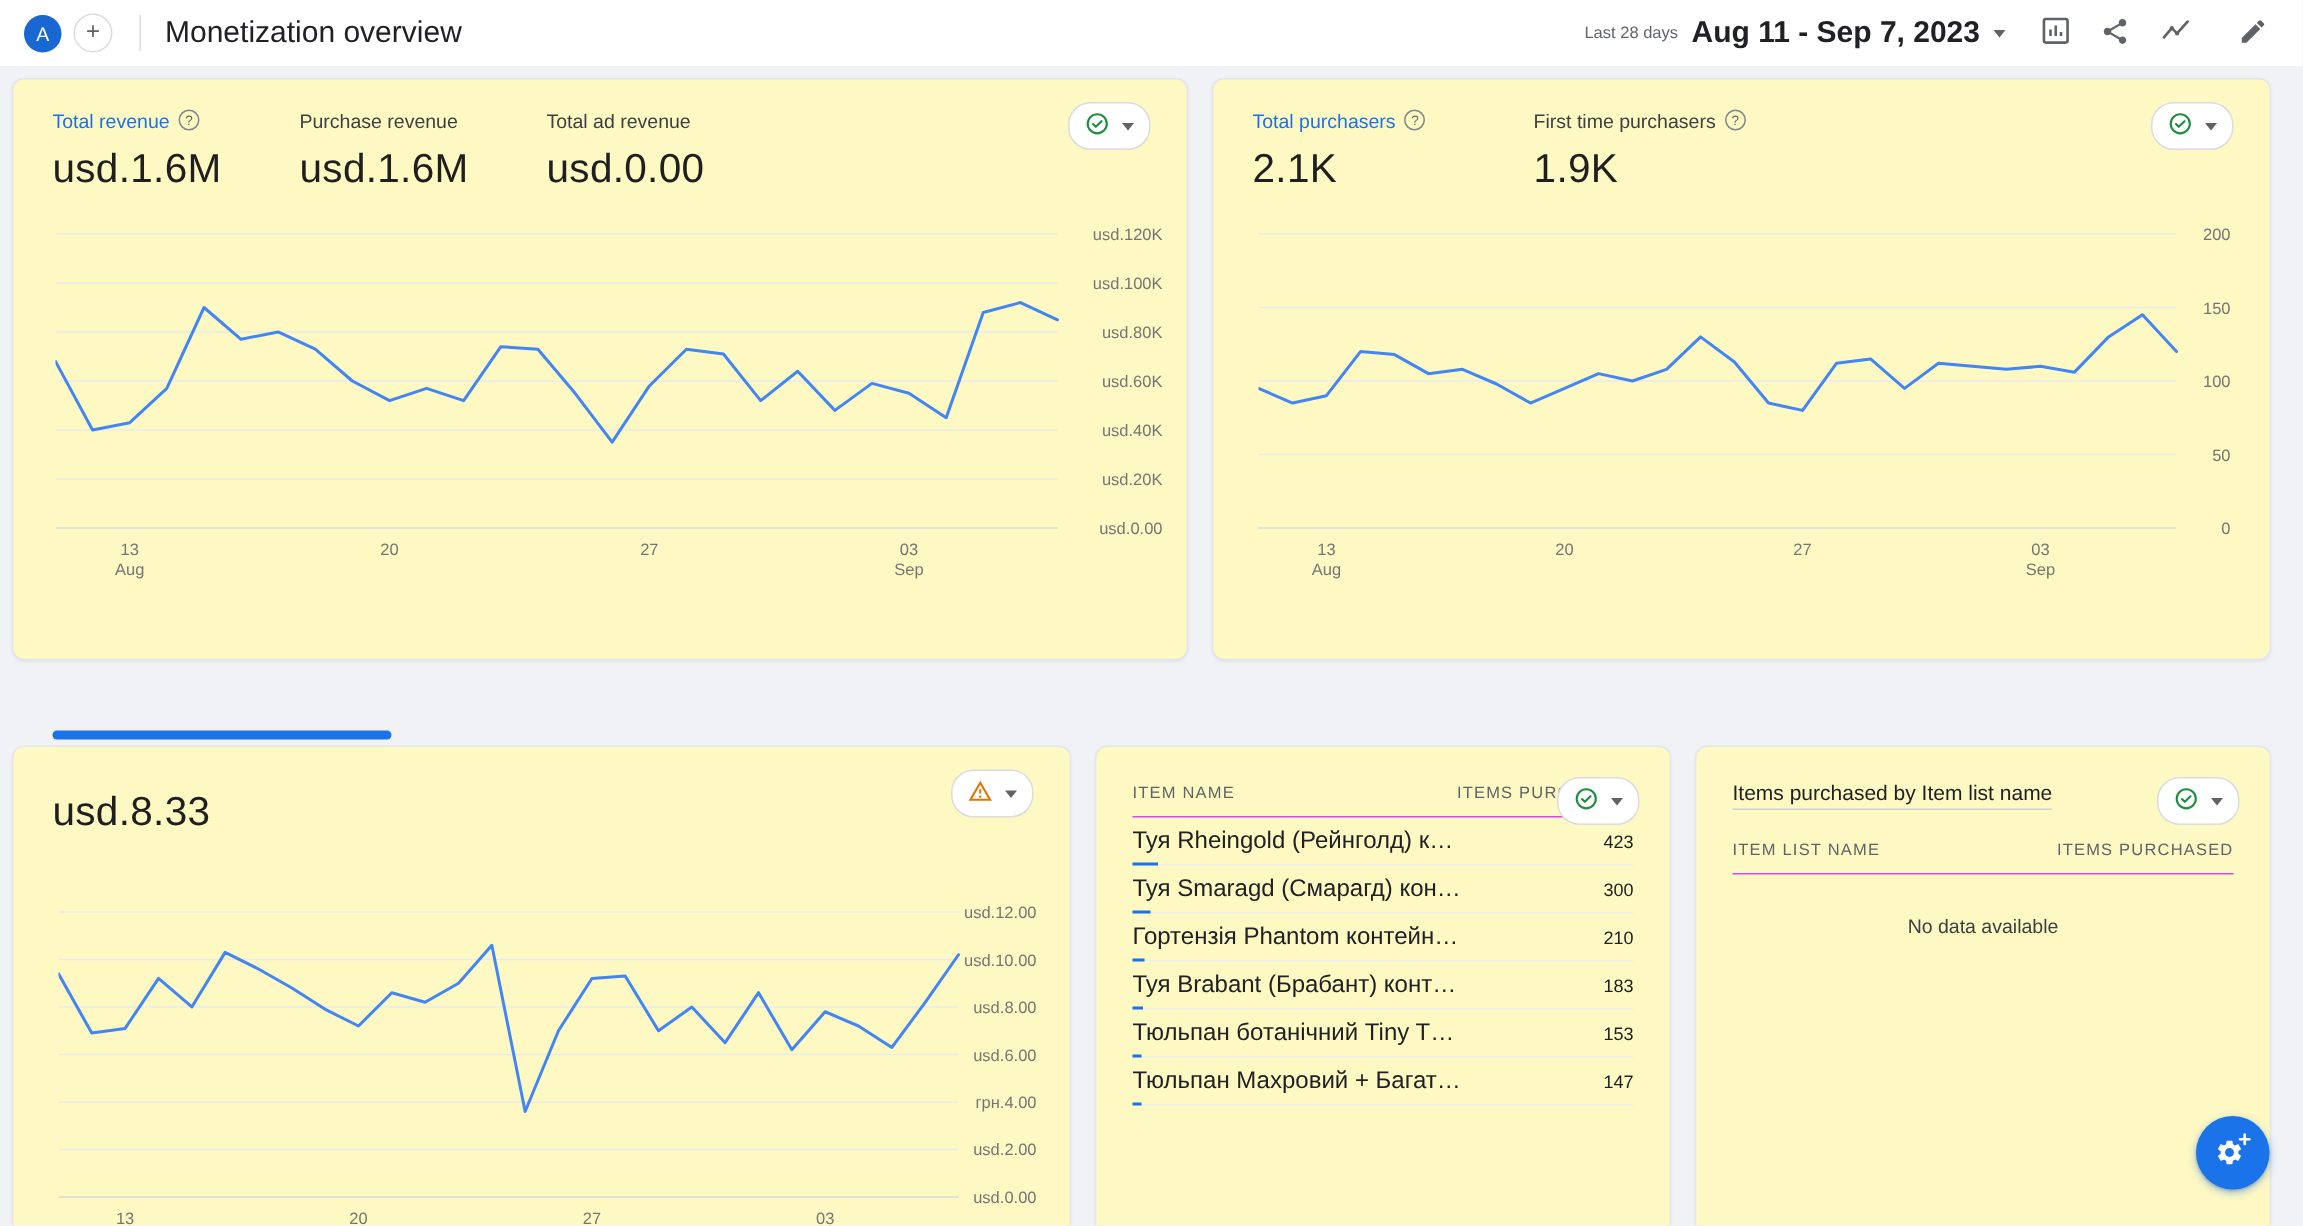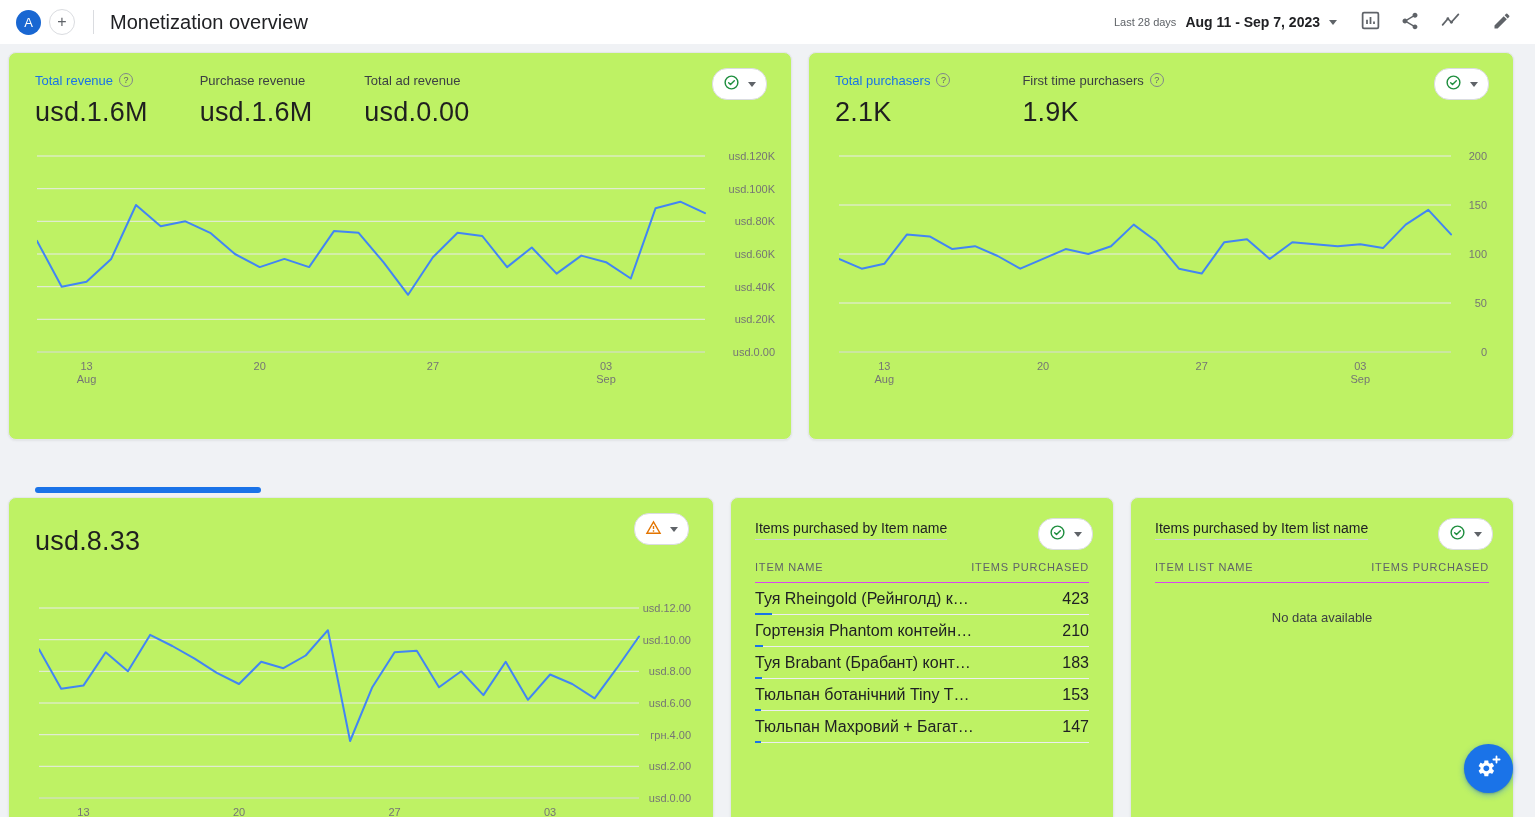--- a/index.html
+++ b/index.html
@@ -13,29 +13,29 @@
   .avatar { width:25px; height:25px; border-radius:50%; background:#1967d2;
     color:#fff; font-size:13px; display:flex; align-items:center; justify-content:center; cursor:pointer; }
   .add-btn { width:26px; height:26px; border-radius:50%; border:1px solid #dadce0; background:#fff;
     color:#5f6368; font-size:16px; line-height:1; margin-left:8px;
     display:flex; align-items:center; justify-content:center; cursor:pointer; }
   .hdr-divider { width:1px; height:24px; background:#dadce0; margin:0 16px 0 18px; }
   .page-title { font-size:20px; font-weight:400; color:#202124; }
   .hdr-right { margin-left:auto; display:flex; align-items:center; gap:6px; }
   .date-picker { display:flex; align-items:center; gap:9px; background:none; border:none; cursor:pointer; margin-right:10px; }
   .date-hint { font-size:11px; color:#5f6368;padding-left:28px; }
-  .date-text { font-size:14px; font-weight:700; color:#202124; }
+  .date-text { font-size:20px; font-weight:700; color:#202124; }
   .caret { width:0; height:0; border-left:4px solid transparent; border-right:4px solid transparent;
     border-top:5px solid #5f6368; display:inline-block; }
   .icon-btn { width:34px; height:34px; border:none; background:none; display:flex;
     align-items:center; justify-content:center; cursor:pointer; }
   .icon-btn.gap { margin-left:12px; }
 
   
-  .card { position:absolute; background:#bef264; border:1px solid #e4e7ea; border-radius:8px;
+  .card { position:absolute; background:#fef9c3; border:1px solid #e4e7ea; border-radius:8px;
     box-shadow:0 1px 2px rgba(60,64,67,.08); }
   #card-revenue    { left:8px;    top:52px;  width:784px; height:388px; }
   #card-purchasers { left:808px;  top:52px;  width:706px; height:388px; }
   #card-arpu       { left:8px;    top:497px; width:706px; height:356px; }
   #card-items      { left:730px;  top:497px; width:384px; height:356px; }
   #card-itemlist   { left:1130px; top:497px; width:384px; height:356px; }
 
   .metrics { display:flex; padding:18px 70px 0 26px; }
   #card-revenue .metric { margin-right:52px; }
   #card-purchasers .metric { margin-right:72px; }
@@ -66,21 +66,21 @@
 
   
   .card-title { font-size:14px; color:#202124; padding:22px 24px 0; display:block; }
   .card-title .tspan { border-bottom:1px solid #cfd3d7; padding-bottom:3px; }
   .thead { display:flex; justify-content:space-between; margin:25px 24px 0; padding-bottom:9px;
     border-bottom:1px solid #d946ef; }
   .th { font-size:11px; color:#5f6368; letter-spacing:.8px; }
   .trow { position:relative; display:flex; justify-content:space-between; align-items:center;
     height:32px; margin:0 24px; border-bottom:1px solid #eceef0; }
   .tname { font-size:16px; color:#202124; white-space:nowrap; overflow:hidden; max-width:250px; }
-  .tval { font-size:16px; color:#202124; }
+  .tval { font-size:12px; color:#202124; }
   .minibar { position:absolute; left:0; bottom:-1px; height:2px; background:#1a73e8; }
   .nodata { text-align:center; font-size:13px; color:#3c4043; margin-top:27px; }
 
   
   .fab { position:absolute; left:1464px; top:744px; width:49px; height:49px; border-radius:50%;
     background:#1a73e8; border:none; display:flex; align-items:center; justify-content:center;
     box-shadow:0 2px 6px rgba(26,115,232,.45), 0 1px 2px rgba(0,0,0,.2); cursor:pointer; }
 </style>
 </head>
 <body>
@@ -281,43 +281,45 @@
           <text x="44.4" y="235" text-anchor="middle" class="xtick">Aug</text>
           <text x="200.0" y="222" text-anchor="middle" class="xtick">20</text>
           <text x="355.6" y="222" text-anchor="middle" class="xtick">27</text>
           <text x="511.1" y="222" text-anchor="middle" class="xtick">03</text>
           <text x="511.1" y="235" text-anchor="middle" class="xtick">Sep</text>
           <polyline points="0.0,55.2 22.2,94.7 44.4,91.6 66.7,58.3 88.9,77.3 111.1,40.9 133.3,52.0 155.6,64.7 177.8,78.9 200.0,90.0 222.2,67.8 244.4,74.2 266.7,61.5 288.9,36.2 311.1,147.0 333.3,93.2 355.6,58.3 377.8,56.7 400.0,93.2 422.2,77.3 444.4,101.1 466.7,67.8 488.9,105.8 511.1,80.5 533.3,90.0 555.6,104.3 577.8,74.2 600.0,42.5" fill="none" stroke="#4285f4" stroke-width="2" stroke-linejoin="round" stroke-linecap="round"></polyline>
         </svg></div>
   </div>
 
   <div class="card" id="card-items">
-    <span class="card-title">
-      <span class="tspan">Items purchased by Item name</span>
-    </span>
 
     <button class="badge">
       <span>
         <svg width="17" height="17" viewBox="0 0 24 24">
           <circle cx="12" cy="12" r="9" fill="none" stroke="#1e8e3e" stroke-width="2"></circle>
           <path d="M8 12.3l2.6 2.6L16 9.6" fill="none" stroke="#1e8e3e" stroke-width="2" stroke-linecap="round" stroke-linejoin="round"></path>
         </svg>
       </span>
       <span class="caret"></span>
     </button>
 
     <div class="thead">
       <span class="th">ITEM NAME</span>
       <span class="th">ITEMS PURCHASED</span>
     </div>
     <div id="items-table-body">
         <div class="trow">
           <span class="tname">Туя Rheingold (Рейнголд) к…</span>
           <span class="tval">423</span>
           <span class="minibar" style="width: 17px;"></span>
+        </div>
+        <div class="trow">
+          <span class="tname">Туя Smaragd (Смарагд) кон…</span>
+          <span class="tval">300</span>
+          <span class="minibar" style="width: 12px;"></span>
         </div>
         <div class="trow">
           <span class="tname">Гортензія Phantom контейн…</span>
           <span class="tval">210</span>
           <span class="minibar" style="width: 8px;"></span>
         </div>
         <div class="trow">
           <span class="tname">Туя Brabant (Брабант) конт…</span>
           <span class="tval">183</span>
           <span class="minibar" style="width: 7px;"></span>

